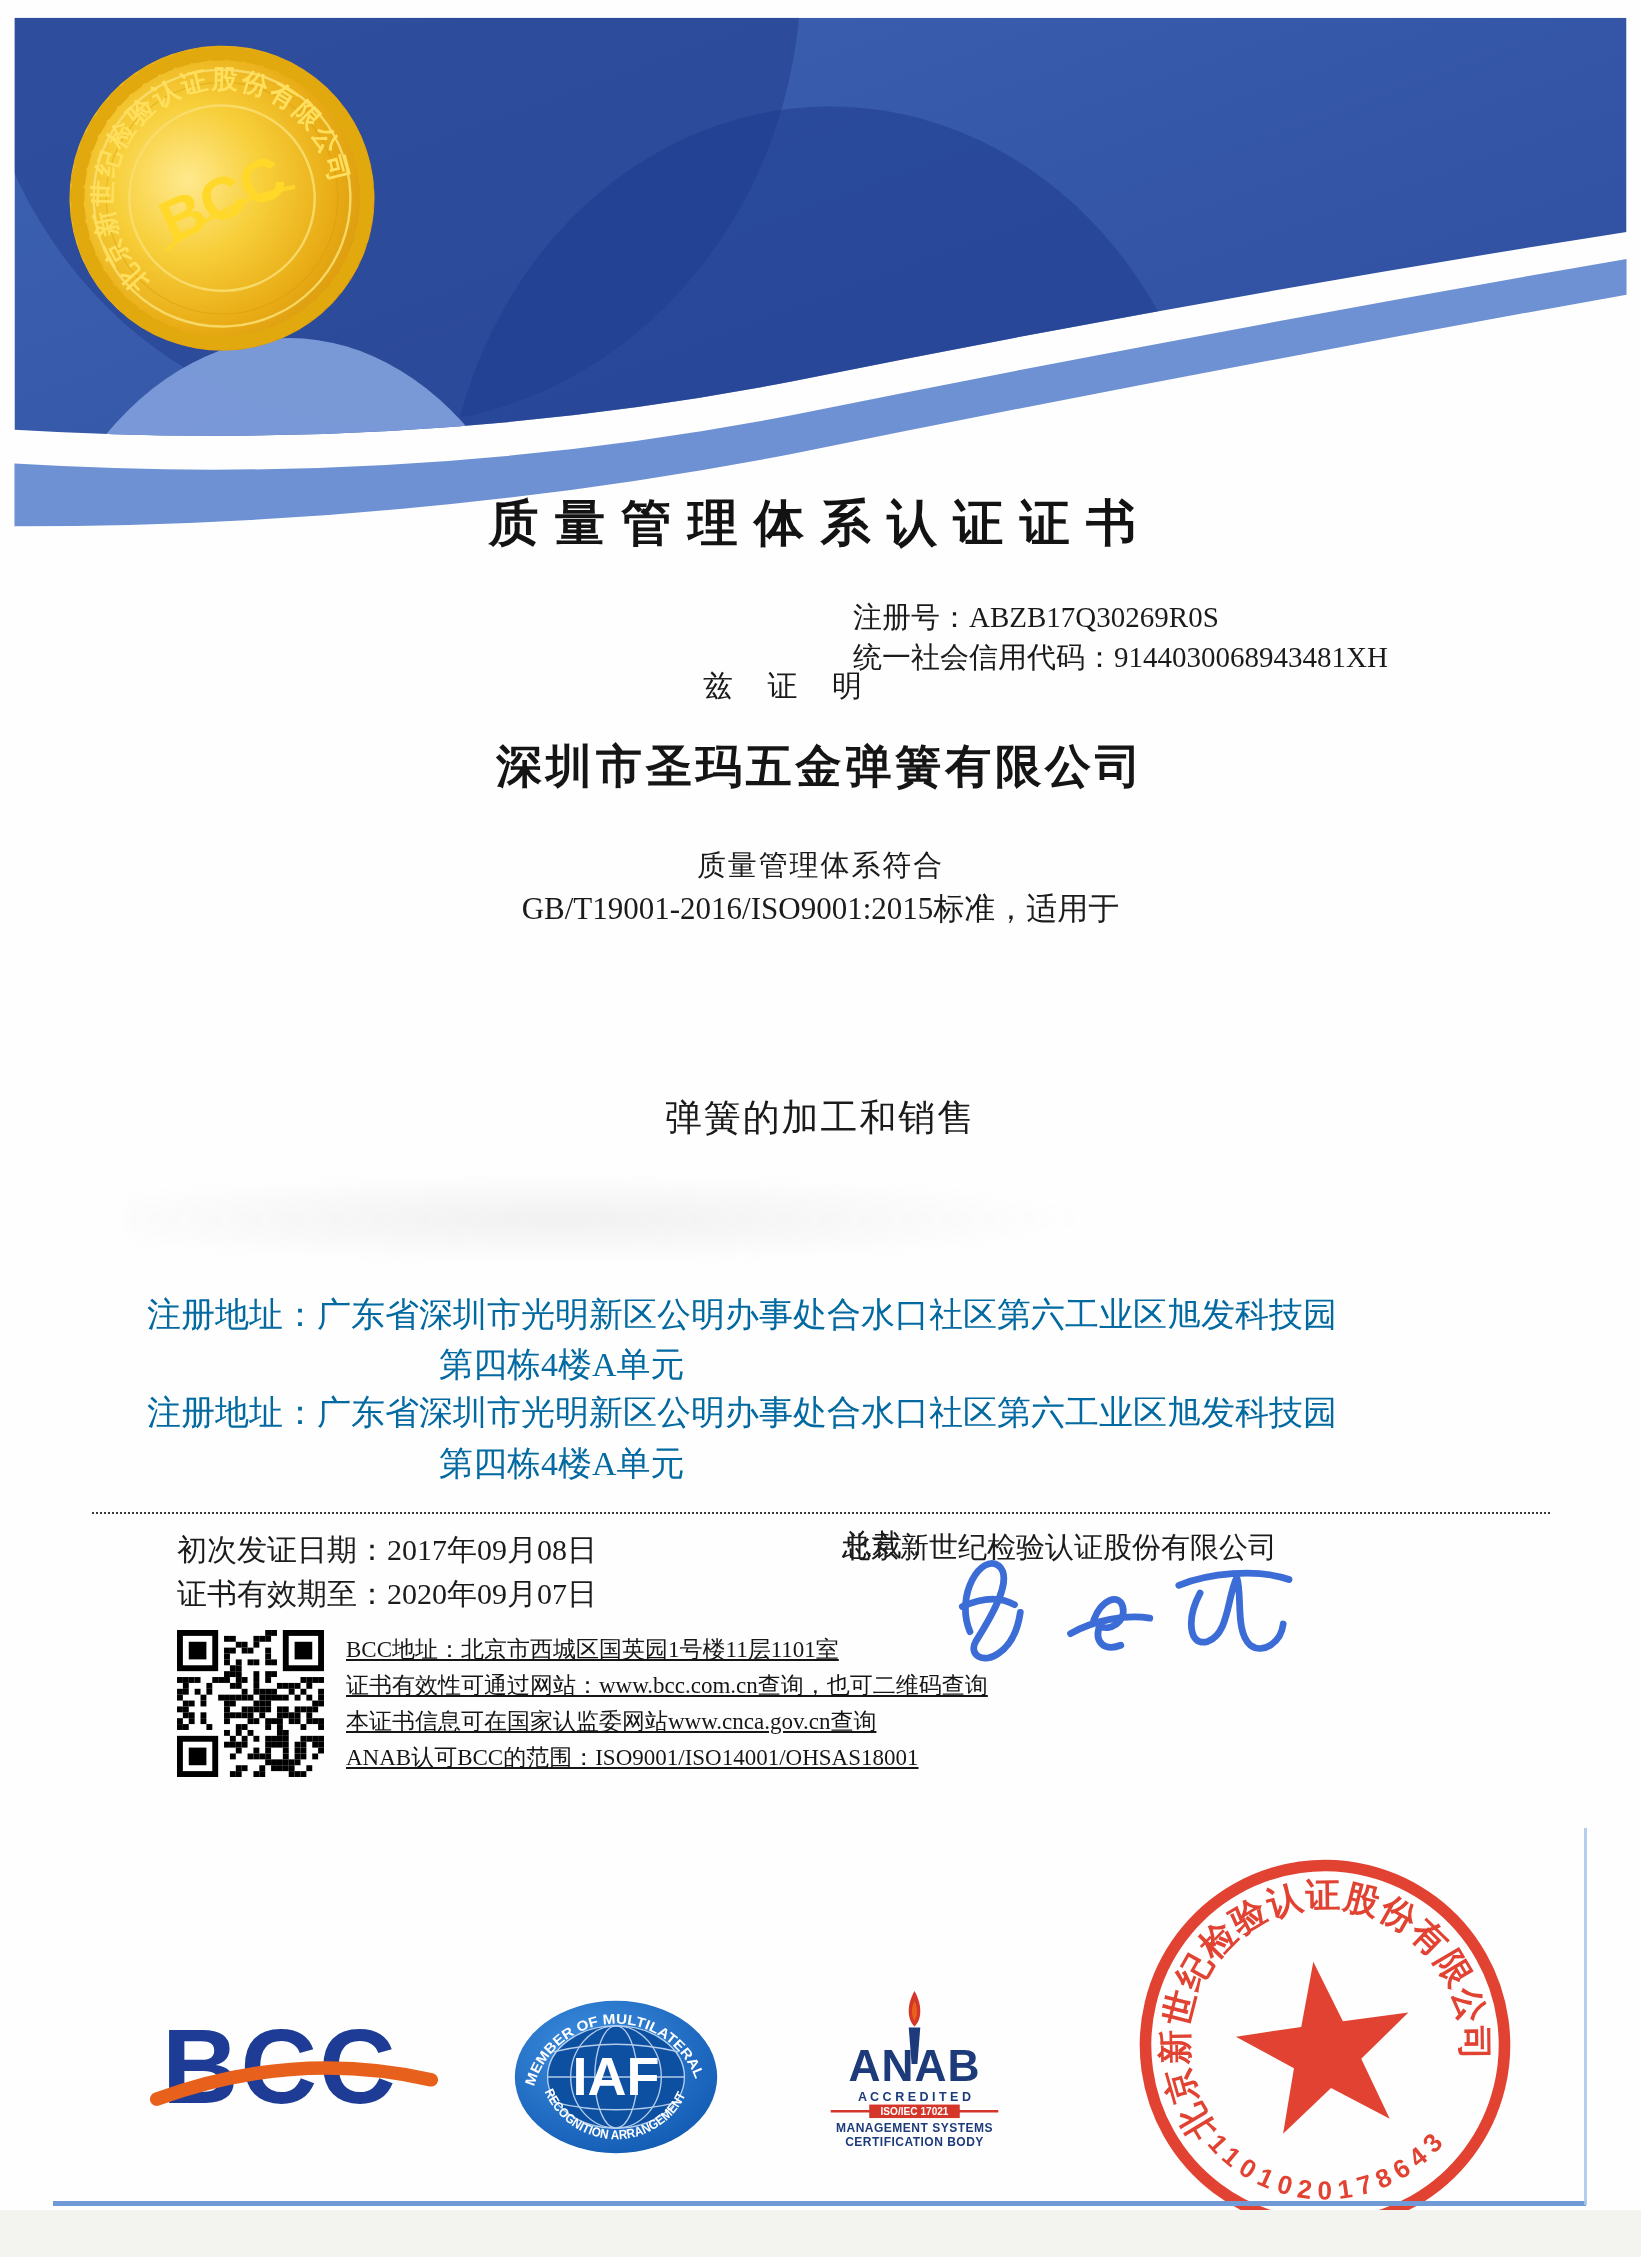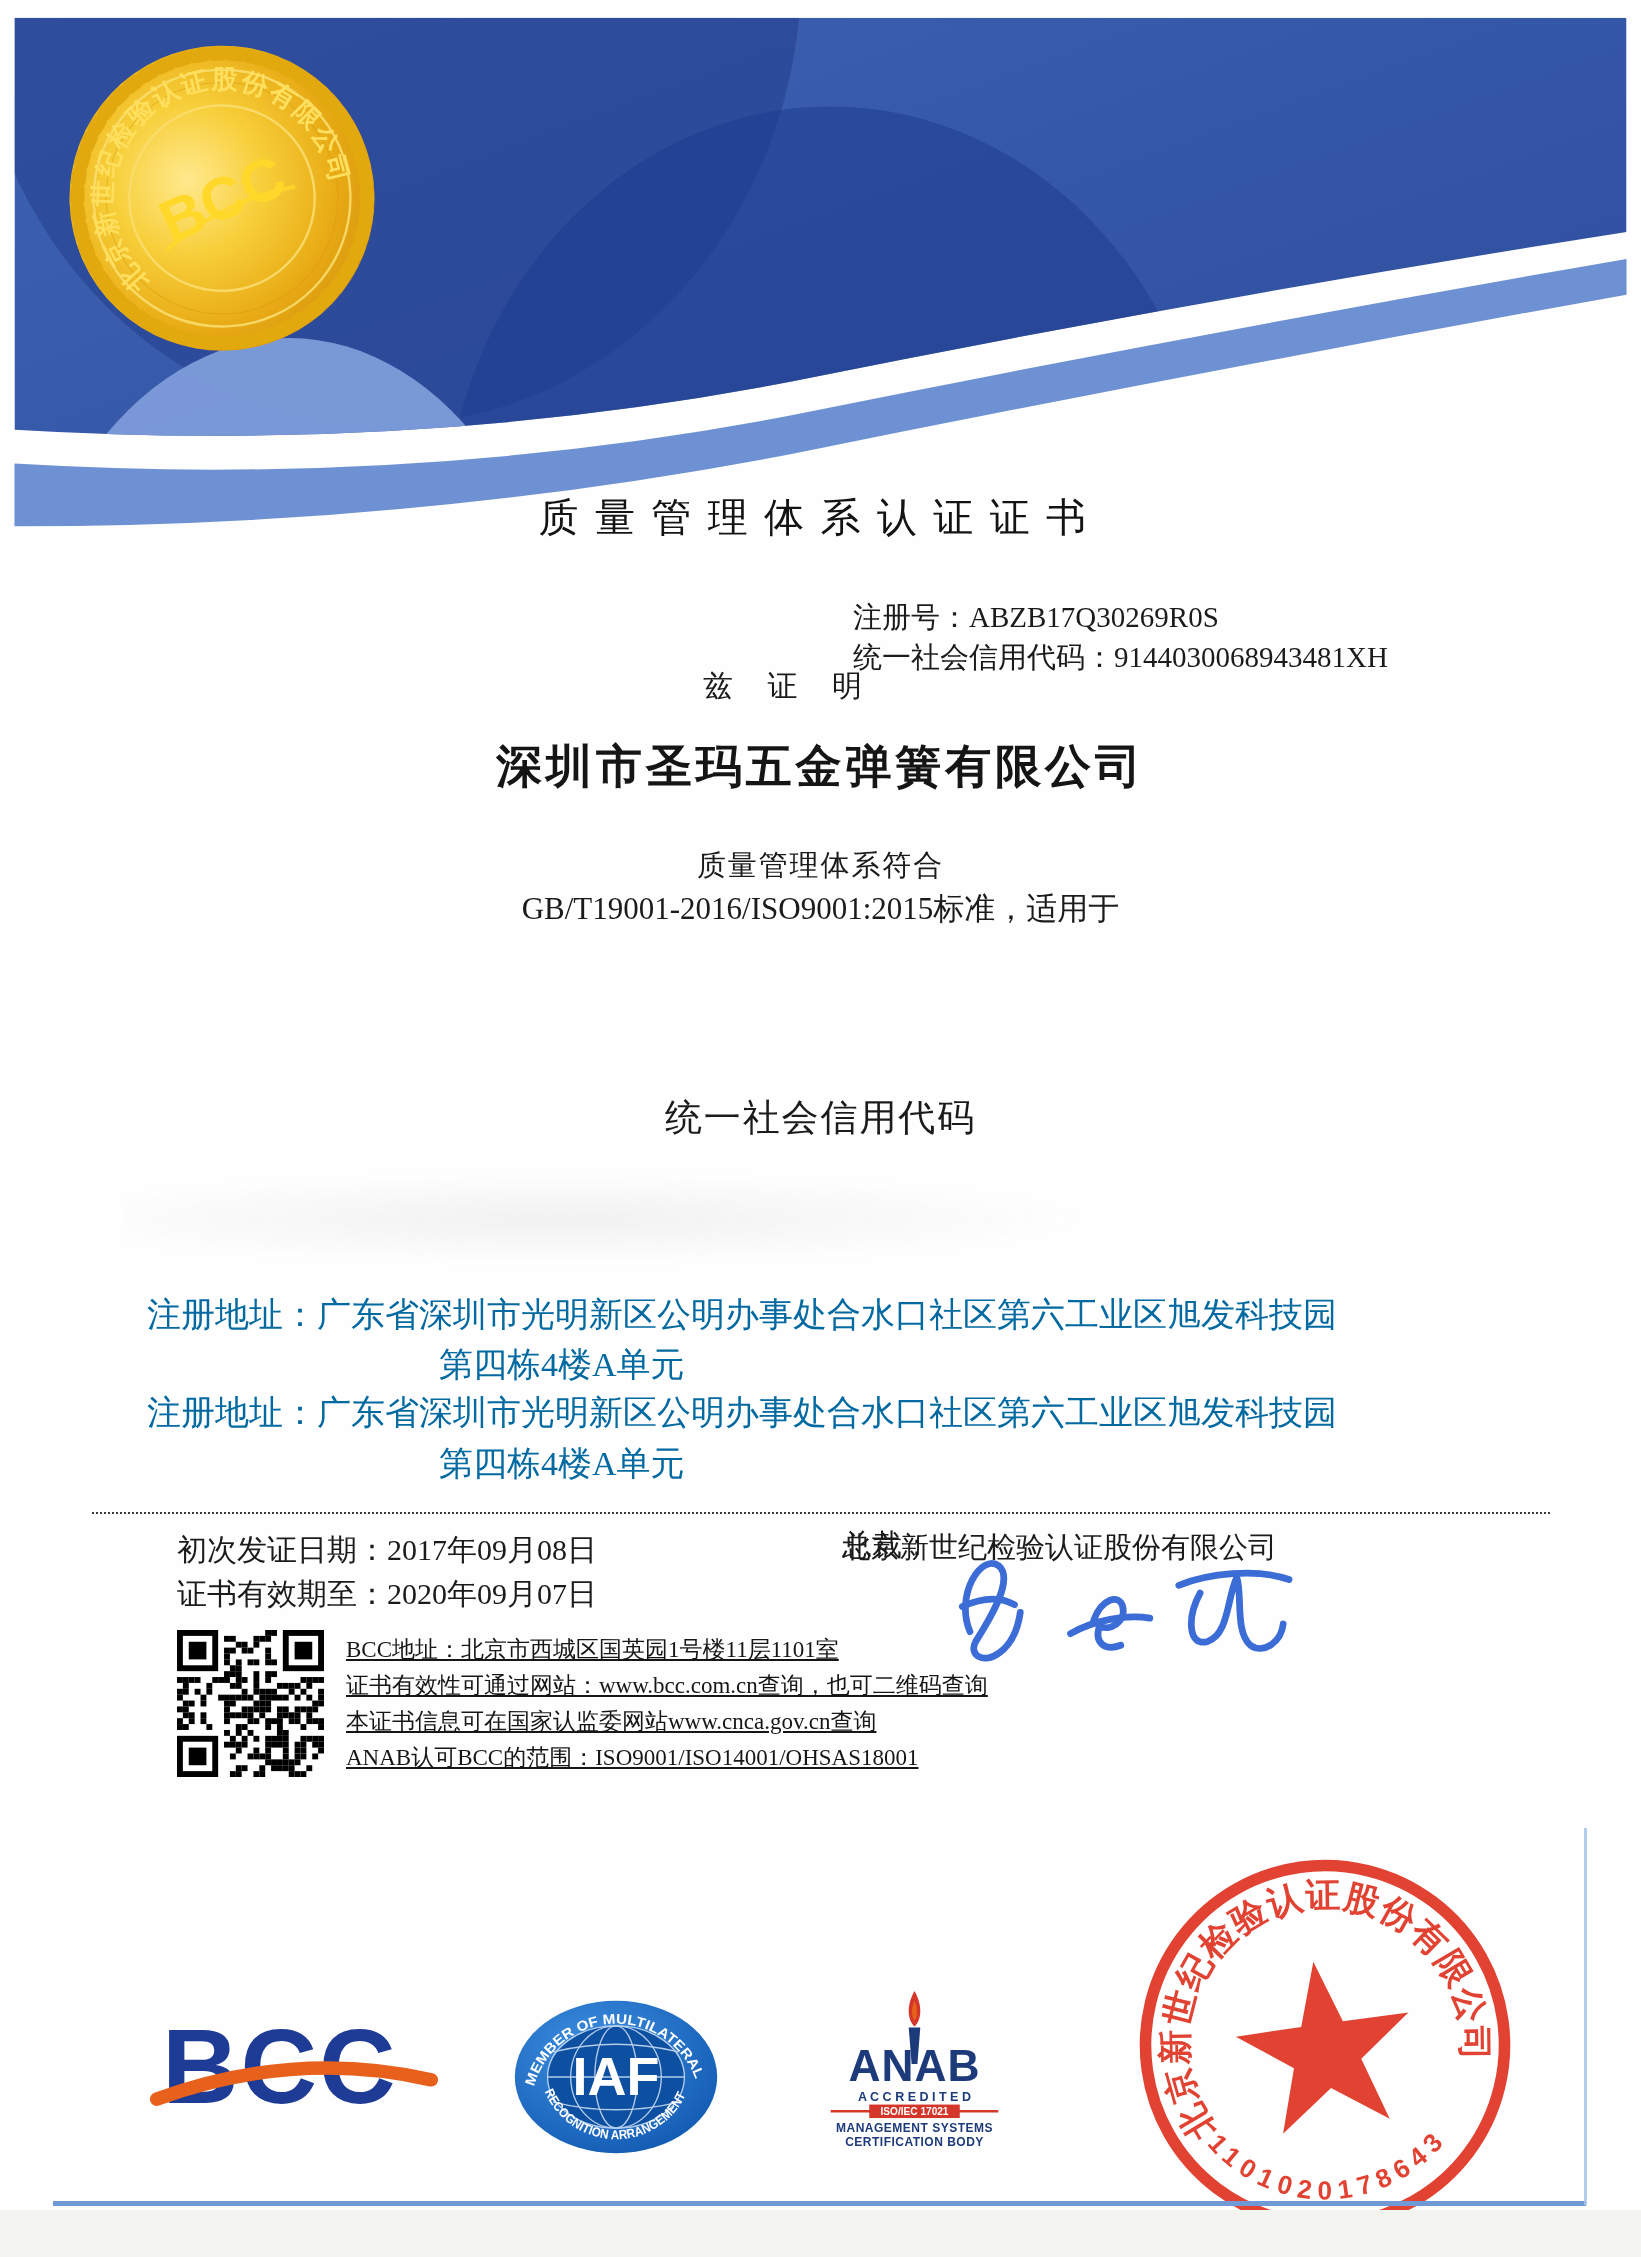--- a/index.html
+++ b/index.html
@@ -2,21 +2,21 @@
 <html><head>
 <meta charset="utf-8">
 <style>
   html,body{margin:0;padding:0;background:#ffffff;}
   #page{
     position:relative; width:1641px; height:2257px; background:#fefefe;
     font-family:"Liberation Serif","DejaVu Serif",serif; color:#1b1b1b; overflow:hidden;
   }
   .abs{position:absolute;}
   .centercol{left:72px; width:1497px; text-align:center;}
-  #cert-title{top:490px; font-size:40px; font-weight:400; letter-spacing:16.4px; color:#131313;}
+  #cert-title{top:490px; font-size:50px; font-weight:700; letter-spacing:16.4px; color:#131313;}
   #reg-block{left:853px; top:585px; font-size:29px; line-height:40px; white-space:nowrap;margin-top:12px;}
   #certify-line{left:703px; top:666px; font-size:30px; letter-spacing:13.5px;}
   #company-name{top:736px; font-size:46px; font-weight:600; letter-spacing:3.9px; color:#151515;}
   #system-line{top:846px; font-size:29px; letter-spacing:1.9px;}
   #standard-line{top:888px; font-size:31px;}
   #scope-line{top:1093px; font-size:37px; letter-spacing:1.9px;}
   .addr{font-size:34px; white-space:nowrap; color:#0369a1;}
   #addr1{left:147px; top:1292px;}
   #addr2{left:439px; top:1342px;}
   #addr3{left:147px; top:1390px;}
@@ -100,21 +100,21 @@
   </div>
 
   <div class="abs" id="certify-line">兹 证 明</div>
 
   <div class="abs centercol" id="company-name">深圳市圣玛五金弹簧有限公司</div>
 
   <div class="abs centercol" id="system-line">质量管理体系符合</div>
 
   <div class="abs centercol" id="standard-line">GB/T19001-2016/ISO9001:2015标准，适用于</div>
 
-  <div class="abs centercol" id="scope-line">统一社会信用代码</div>
+  <div class="abs centercol" id="scope-line">弹簧的加工和销售</div>
 
   <div class="abs" id="watermark-smudge"></div>
 
   <div class="abs addr" id="addr1"><span>注册地址：</span><span>广东省深圳市光明新区公明办事处合水口社区第六工业区旭发科技园</span></div>
   <div class="abs addr" id="addr2">第四栋4楼A单元</div>
   <div class="abs addr" id="addr3"><span>注册地址：</span><span>广东省深圳市光明新区公明办事处合水口社区第六工业区旭发科技园</span></div>
   <div class="abs addr" id="addr4">第四栋4楼A单元</div>
 
   <div class="abs" id="dotted-sep"></div>
 

